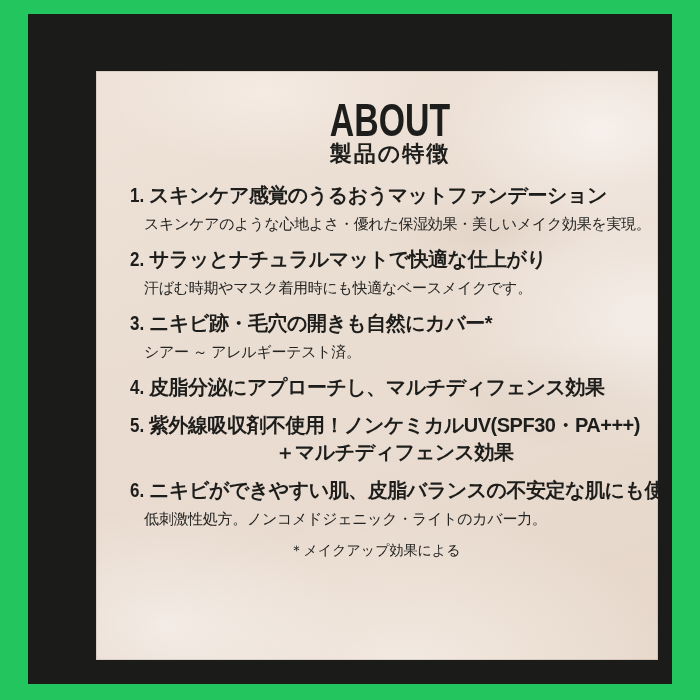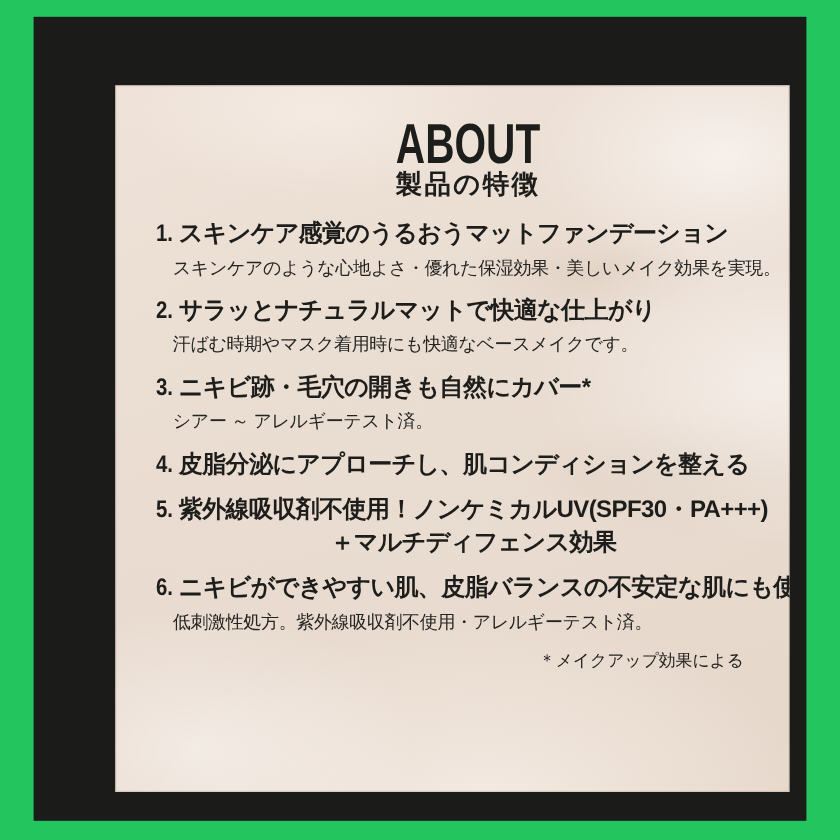--- a/index.html
+++ b/index.html
@@ -96,21 +96,21 @@
     margin: 0 0 0 14px;
     font-size: 13px;
     line-height: 18px;
     letter-spacing: -0.3px;
     white-space: pre;
     color: #242422;
   }
   .footnote {
     margin-top: 3px;
     padding-right: 30px;
-    text-align: right;
+    text-align: center;
     font-size: 14px;
     line-height: 19px;
     white-space: pre;
     color: #222220;
   }
 </style>
 </head>
 <body>
 
 <div class="stage">
@@ -144,38 +144,38 @@
           <div class="feature-head">
             <span class="feature-num">3.</span>
             <span class="feature-title">ニキビ跡・毛穴の開きも自然にカバー*</span>
           </div>
           <div class="feature-desc">シアー ～ アレルギーテスト済。</div>
         </div>
 
         <div class="feature">
           <div class="feature-head">
             <span class="feature-num">4.</span>
-            <span class="feature-title">皮脂分泌にアプローチし、肌コンディションを整える</span>
+            <span class="feature-title">皮脂分泌にアプローチし、マルチディフェンス効果</span>
           </div>
         </div>
 
         <div class="feature">
           <div class="feature-head">
             <span class="feature-num">5.</span>
             <span class="feature-title">紫外線吸収剤不使用！ノンケミカルUV(SPF30・PA+++)
 ＋マルチディフェンス効果</span>
           </div>
         </div>
 
         <div class="feature">
           <div class="feature-head">
             <span class="feature-num">6.</span>
             <span class="feature-title">ニキビができやすい肌、皮脂バランスの不安定な肌にも使える</span>
           </div>
-          <div class="feature-desc">低刺激性処方。紫外線吸収剤不使用・アレルギーテスト済。</div>
+          <div class="feature-desc">低刺激性処方。ノンコメドジェニック・ライトのカバー力。</div>
         </div>
 
       </div>
 
       <div class="footnote">＊メイクアップ効果による</div>
 
     </div>
   </div>
 </div>
 

